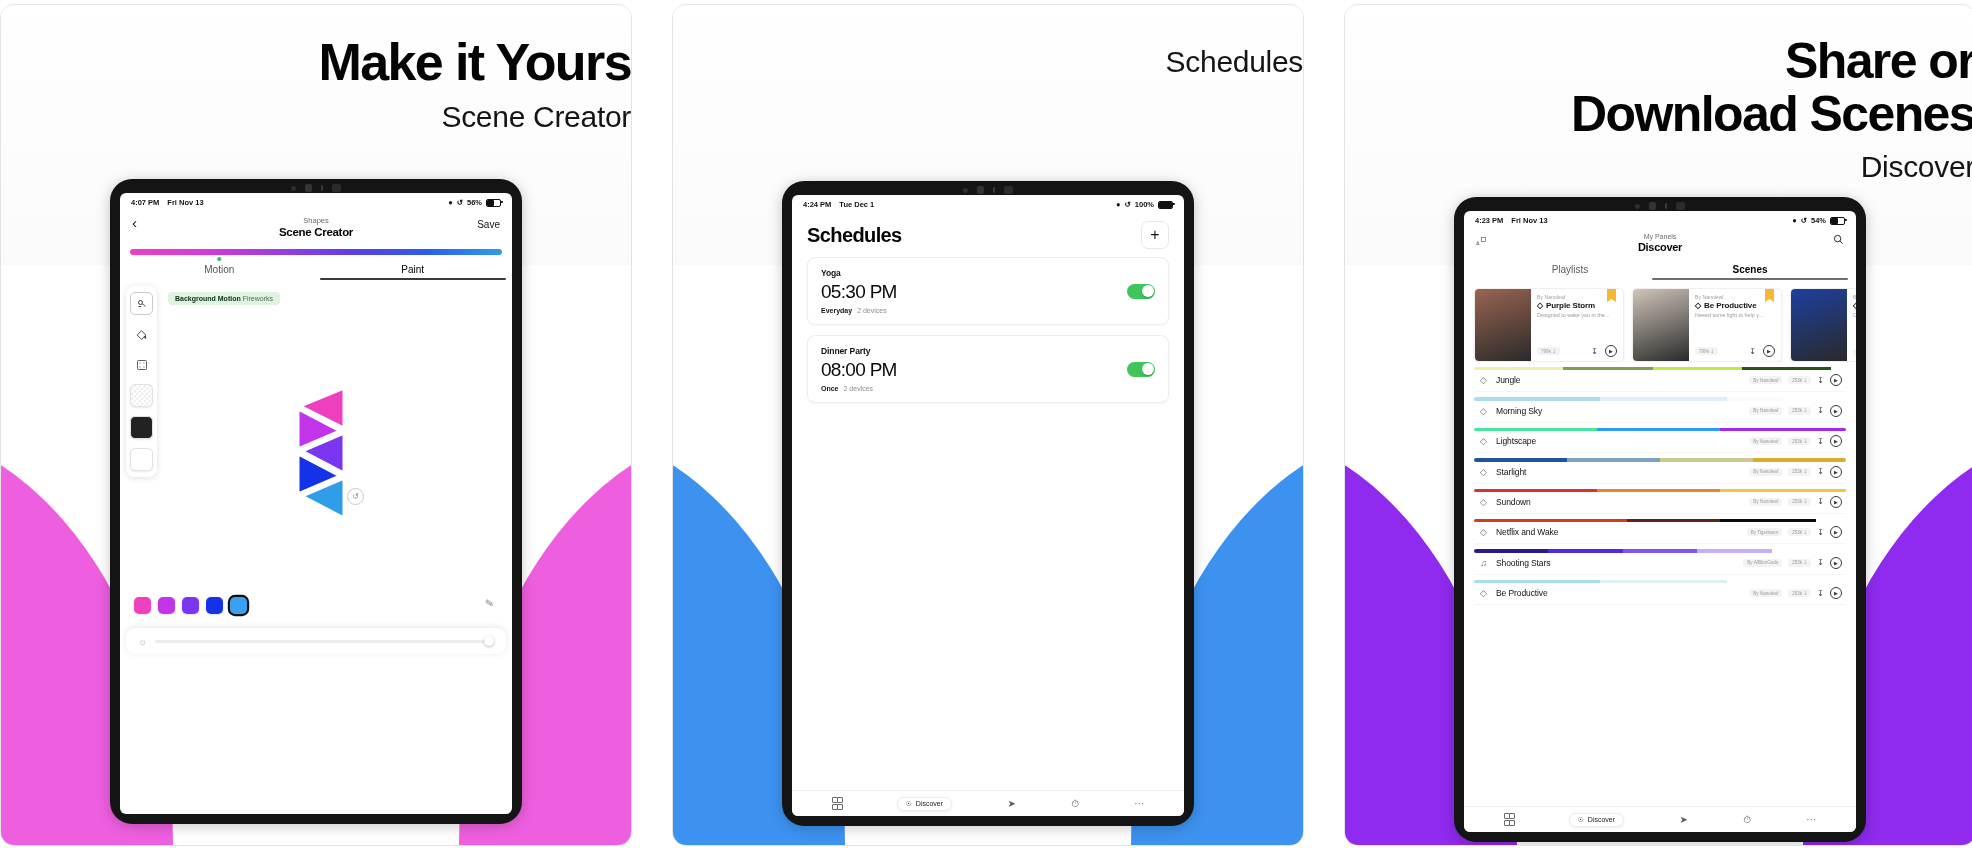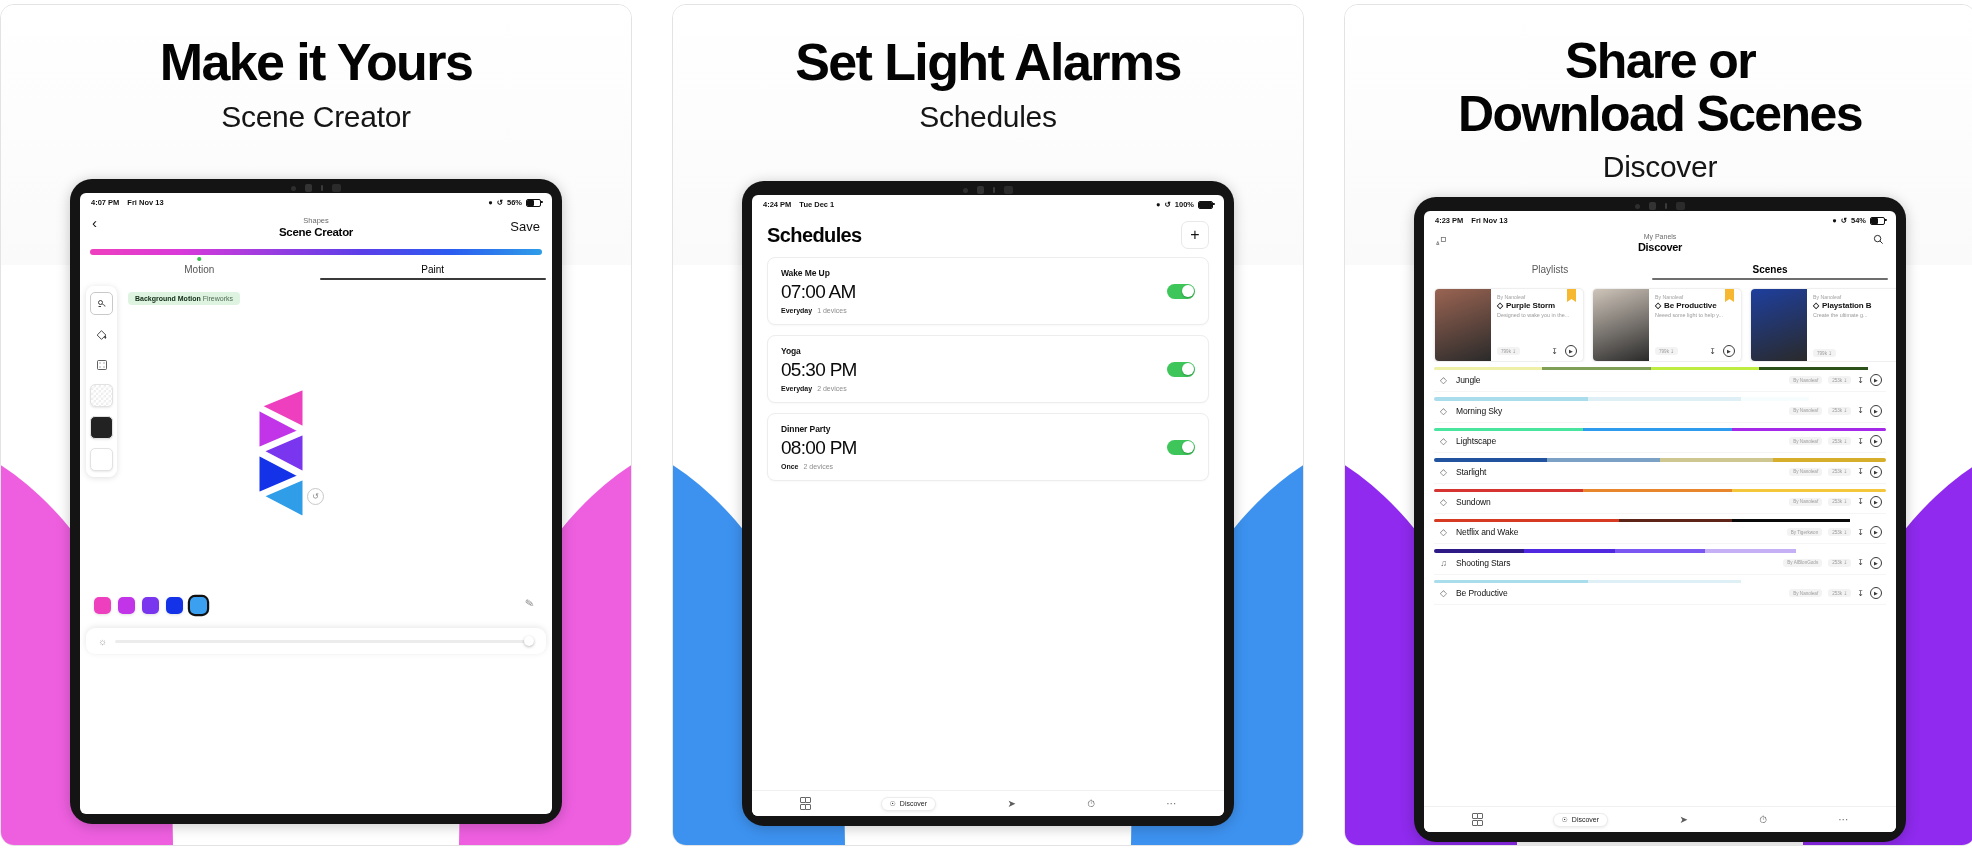--- a/index.html
+++ b/index.html
@@ -25,37 +25,37 @@
   .panel .bg-wash{
     position:absolute;left:0;right:0;top:0;height:260px;
     background:linear-gradient(#ffffff,#fafafa);
   }
   
   .arc{position:absolute;bottom:0;width:300px;height:420px;}
   .arc.left{left:-128px;border-top-right-radius:300px 420px;}
   .arc.right{right:-128px;border-top-left-radius:300px 420px;}
 
   
-  .headline{position:absolute;left:0;right:0;top:30px;text-align:center;z-index:4;}
+  .headline{position:absolute;left:0;right:0;top:30px;text-align:right;z-index:4;}
   .headline h1{
     margin:0;
     font-size:52px;line-height:1.05;
     font-weight:700;letter-spacing:-1.6px;
     color:#040404;
   }
   .headline h1.two-line{font-size:50px;}
   .headline h2{
     margin:10px 0 0 0;
     font-size:30px;font-weight:400;letter-spacing:-0.3px;color:#151515;
   }
 
   
   .tablet{
     position:absolute;left:50%;transform:translateX(-50%);
-    width:492px;height:645px;
+    width:412px;height:645px;
     background:#141414;
     border-radius:22px;
     box-shadow:0 2px 14px rgba(0,0,0,.22);
     z-index:3;
     overflow:hidden;
   }
   .tablet .cam-row{
     position:absolute;top:5px;left:50%;transform:translateX(-50%);
     display:flex;align-items:center;gap:9px;height:8px;
   }
@@ -76,21 +76,21 @@
   }
   .statusbar .left{display:flex;gap:8px;}
   .statusbar .right{display:flex;gap:4px;align-items:center;}
   .batt{display:inline-block;width:13px;height:6px;border:1px solid #111;border-radius:2px;position:relative;}
   .batt::after{content:"";position:absolute;right:-2.5px;top:1.4px;width:1.4px;height:2.6px;background:#111;border-radius:0 1px 1px 0;}
   .batt i{display:block;height:100%;background:#111;border-radius:1px;}
 
   
   .sc-nav{position:relative;padding:7px 14px 4px 14px;text-align:center;}
   .sc-back{position:absolute;left:12px;top:6px;font-size:15px;color:#111;line-height:1;}
-  .sc-save{position:absolute;right:12px;top:10px;font-size:13px;color:#111;}
+  .sc-save{position:absolute;right:12px;top:10px;font-size:10px;color:#111;}
   .sc-sub{font-size:7.5px;color:#6a6a6a;}
   .sc-title{font-size:11.5px;font-weight:700;color:#050505;letter-spacing:-.3px;margin-top:1px;}
   .sc-gradient{height:6px;margin:7px 10px 0 10px;border-radius:3px;}
   .sc-tabs{display:flex;margin-top:9px;padding:0 12px;position:relative;gap:19px;}
   .sc-tab{flex:1;text-align:center;font-size:10px;color:#555;position:relative;padding-bottom:5px;}
   .sc-tab.active{color:#000;font-weight:400;}
   .sc-tab .dot{position:absolute;top:-7px;left:50%;transform:translateX(-50%);width:3.5px;height:3.5px;border-radius:50%;background:#3fbf54;}
   .sc-tab.active .underline{position:absolute;left:-6px;right:-6px;bottom:0;height:1.6px;background:#3a3a3a;border-radius:2px;}
   .sc-canvas{position:relative;height:378px;}
   .sc-chip{
@@ -333,21 +333,20 @@
       </div>
     </div>
   </div>
 
   <div class="panel">
     <div class="bg-wash"></div>
     <div class="arc left" id="p2-arc-l" style="background: rgb(61, 146, 240);"></div>
     <div class="arc right" id="p2-arc-r" style="background: rgb(61, 146, 240);"></div>
 
     <div class="headline">
-      <h1>Set Light Alarms</h1>
       <h2>Schedules</h2>
     </div>
 
     <div class="tablet" style="top:176px;">
       <div class="cam-row">
         <span class="cam-dot"></span>
         <span class="cam-dot b"></span>
         <span class="cam-dot c"></span>
         <span class="cam-dot d"></span>
       </div>
@@ -367,28 +366,20 @@
               </span>
           </div>
         </div>
 
         <div class="sch-head">
           <div class="sch-title">Schedules</div>
           <div class="sch-add">+</div>
         </div>
 
         <div id="p2-cards">
-            <div class="sch-card">
-              <div>
-                <div class="sch-name">Wake Me Up</div>
-                <div class="sch-time">07:00 AM</div>
-                <div class="sch-meta"><b>Everyday</b>1 devices</div>
-              </div>
-              <div class="toggle"></div>
-            </div>
             <div class="sch-card">
               <div>
                 <div class="sch-name">Yoga</div>
                 <div class="sch-time">05:30 PM</div>
                 <div class="sch-meta"><b>Everyday</b>2 devices</div>
               </div>
               <div class="toggle"></div>
             </div>
             <div class="sch-card">
               <div>

